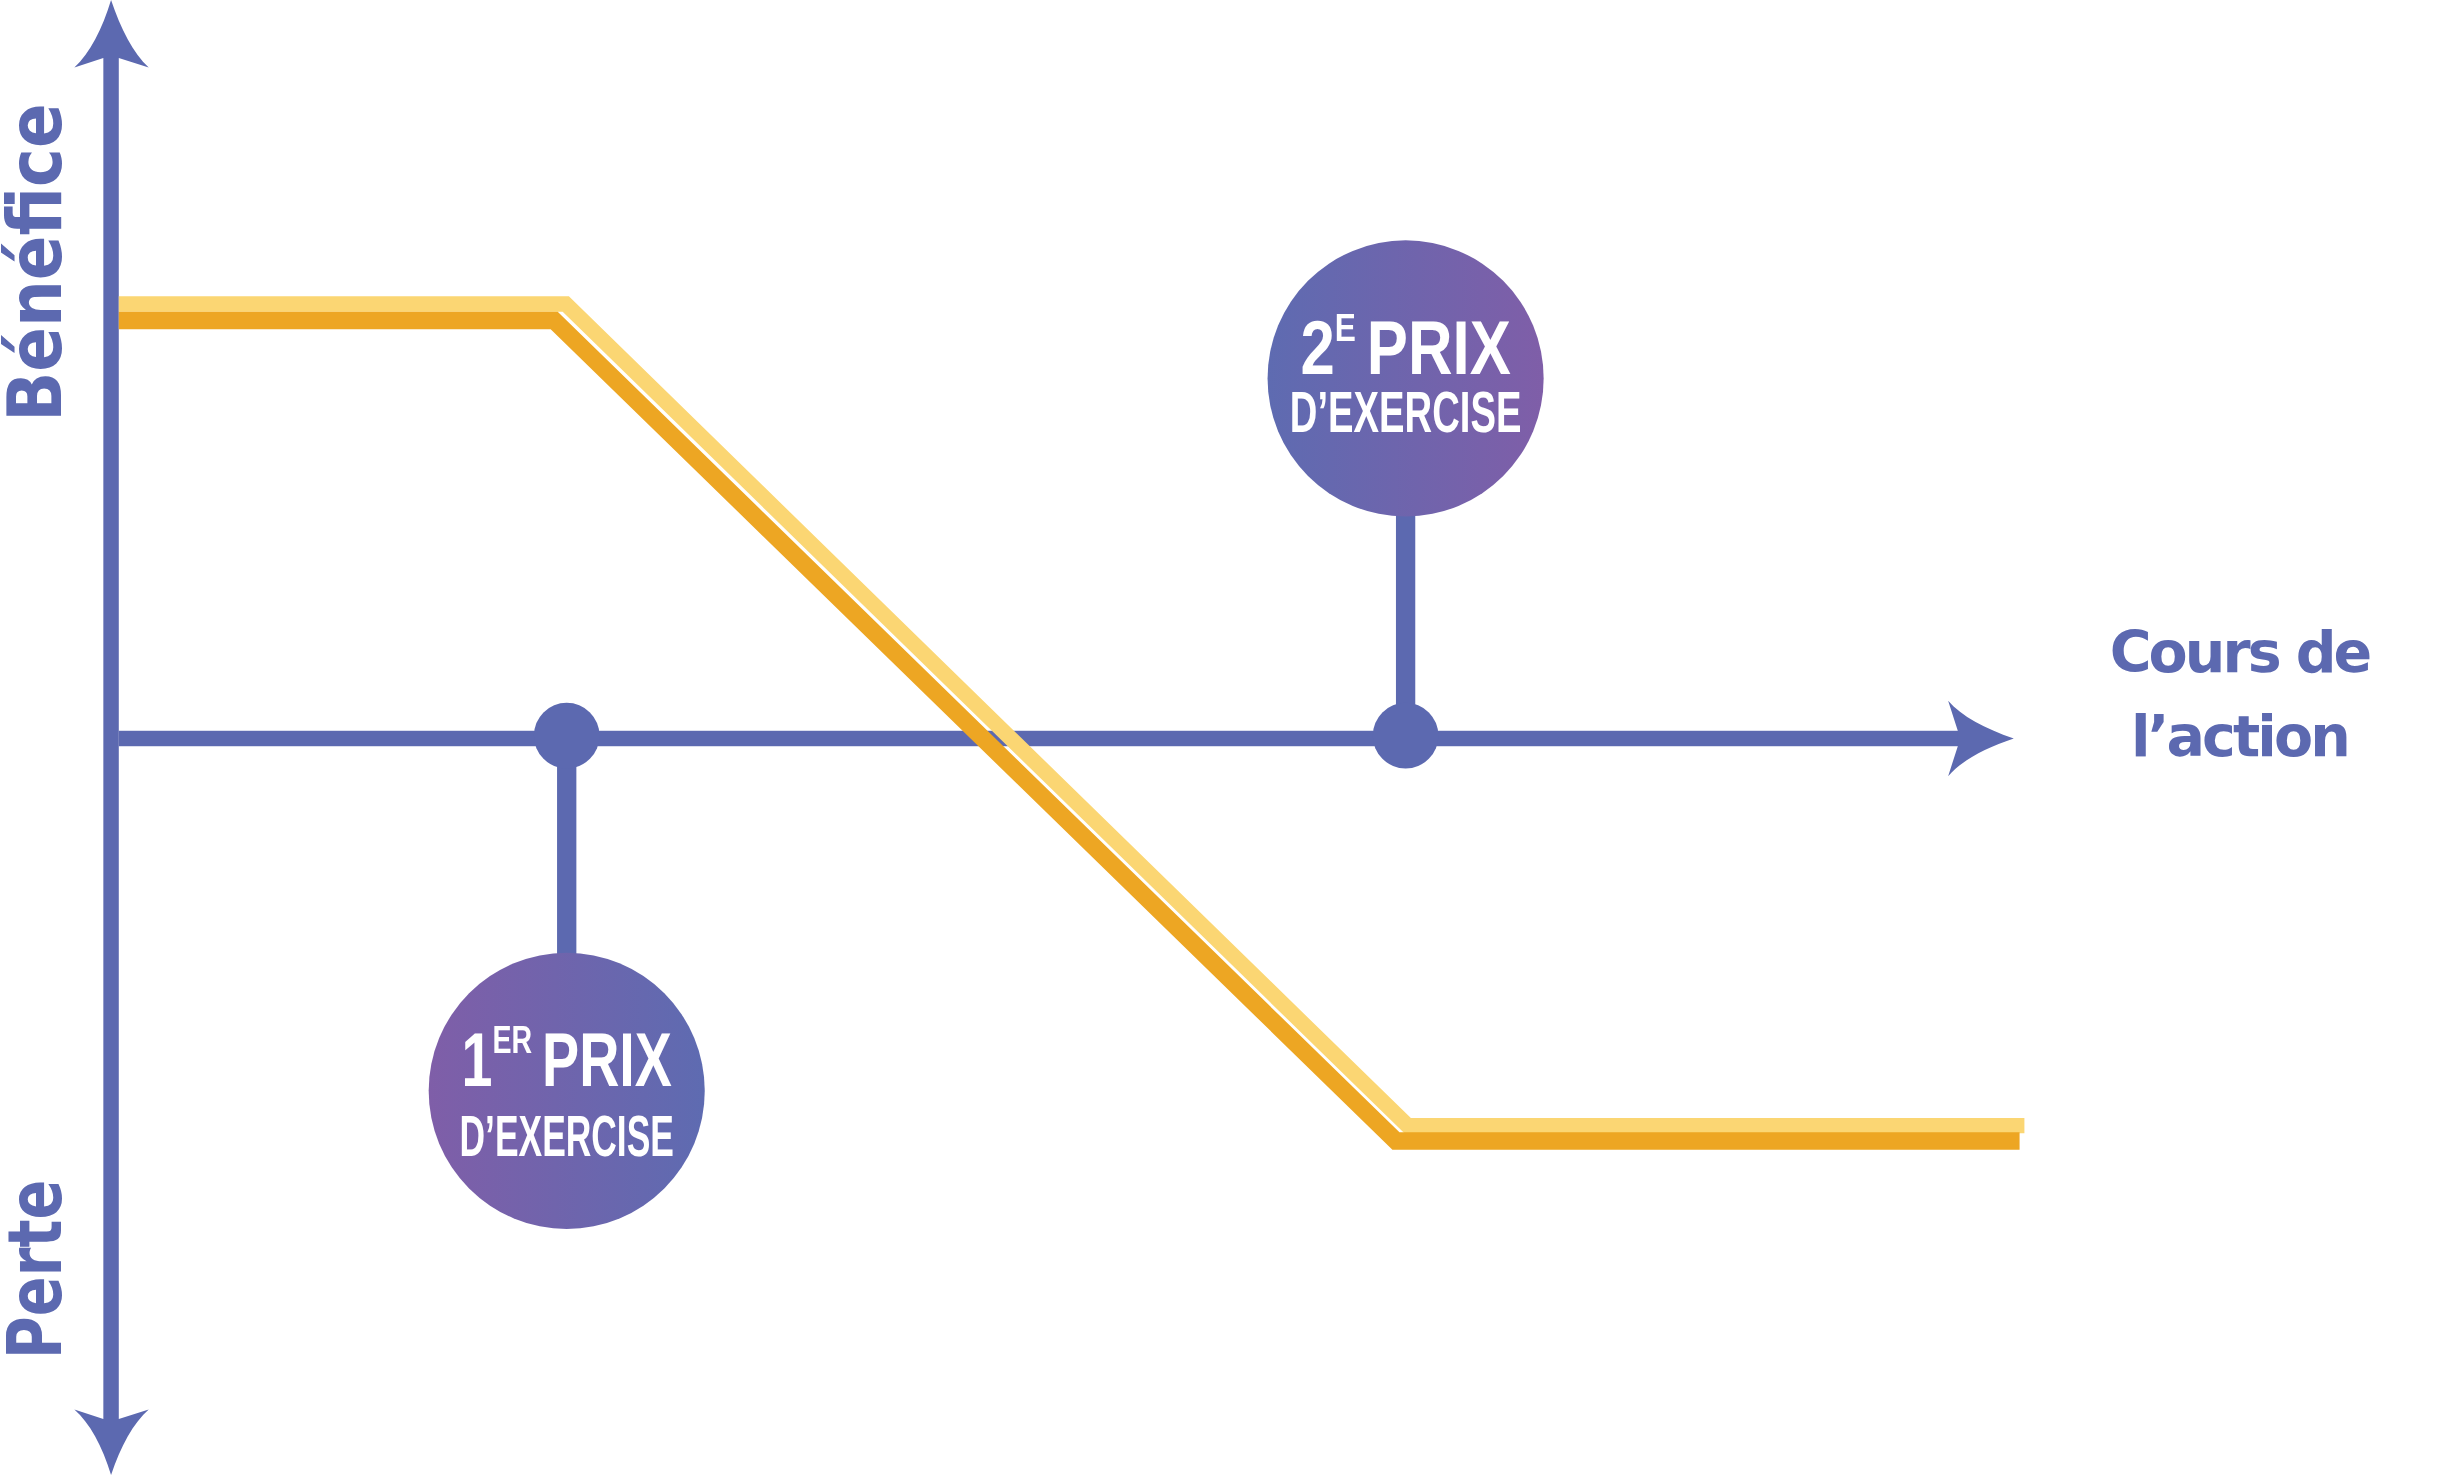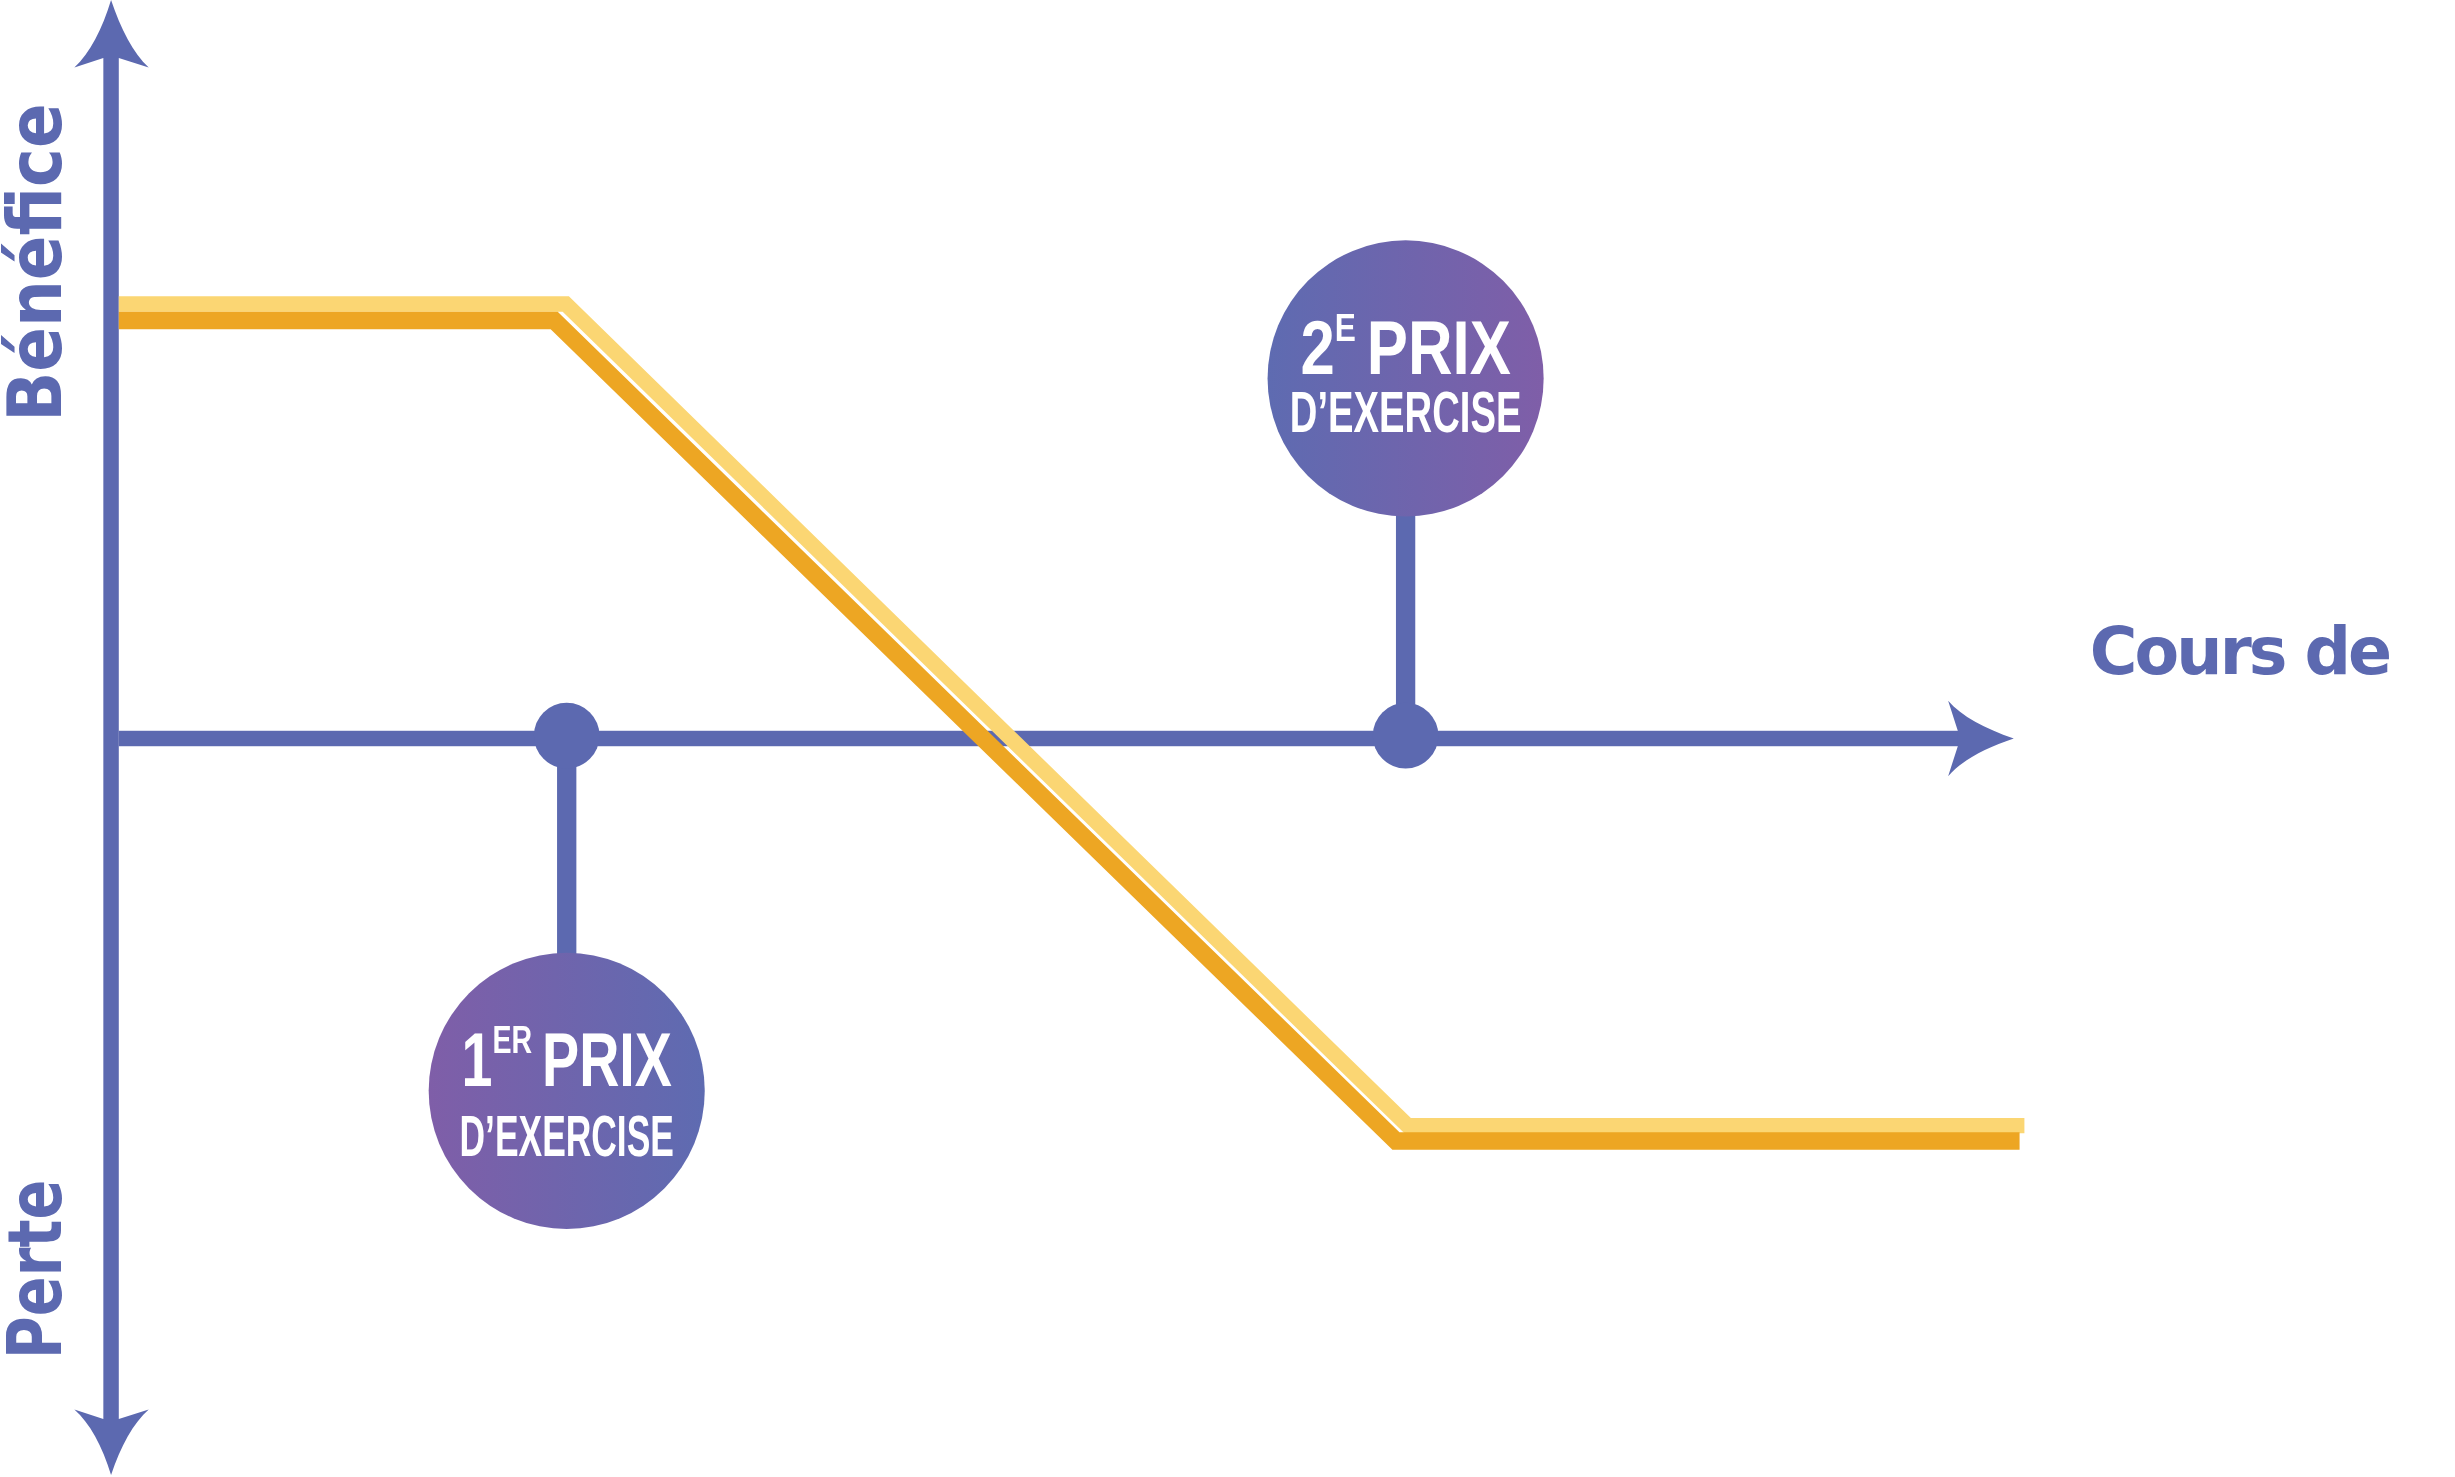--- a/index.html
+++ b/index.html
@@ -16,21 +16,21 @@
     fill: #ffffff;
   }
   .x-label-text {
     position: absolute;
     left: 2023px;
     top: 610px;
     width: 433px;
     text-align: center;
     font-family: "DejaVu Sans", sans-serif;
     font-weight: bold;
-    font-size: 65px;
+    font-size: 57px;
     line-height: 84px;
     color: #5C69B0;
     letter-spacing: -2.9px;
     white-space: nowrap;
   }
   .x-label-text div { display: block; }
 </style>
 </head>
 <body>
 
@@ -81,14 +81,15 @@
     <polyline points="123,315 586,315 1458,1166 2097,1166" fill="none" stroke="#FBD673" stroke-width="16" stroke-linejoin="miter"></polyline>
     <polyline points="123,332 574,332 1446,1182 2092,1182" fill="none" stroke="#EDA623" stroke-width="18" stroke-linejoin="miter"></polyline>
   </g>
 
   <text class="axis-label" x="0" y="0" font-size="78" text-anchor="middle" textLength="330" lengthAdjust="spacingAndGlyphs" transform="translate(63,272) rotate(-90)" fill="#5C69B0">Bénéfice</text>
   <text class="axis-label" x="0" y="0" font-size="78" text-anchor="middle" textLength="186" lengthAdjust="spacingAndGlyphs" transform="translate(63,1315) rotate(-90)" fill="#5C69B0">Perte</text>
 </svg>
 
 <div class="x-label-text" style="color: rgb(92, 105, 176);">
   <div>Cours de</div>
+  <div>l’action</div>
 </div>
 
 
 </body></html>

